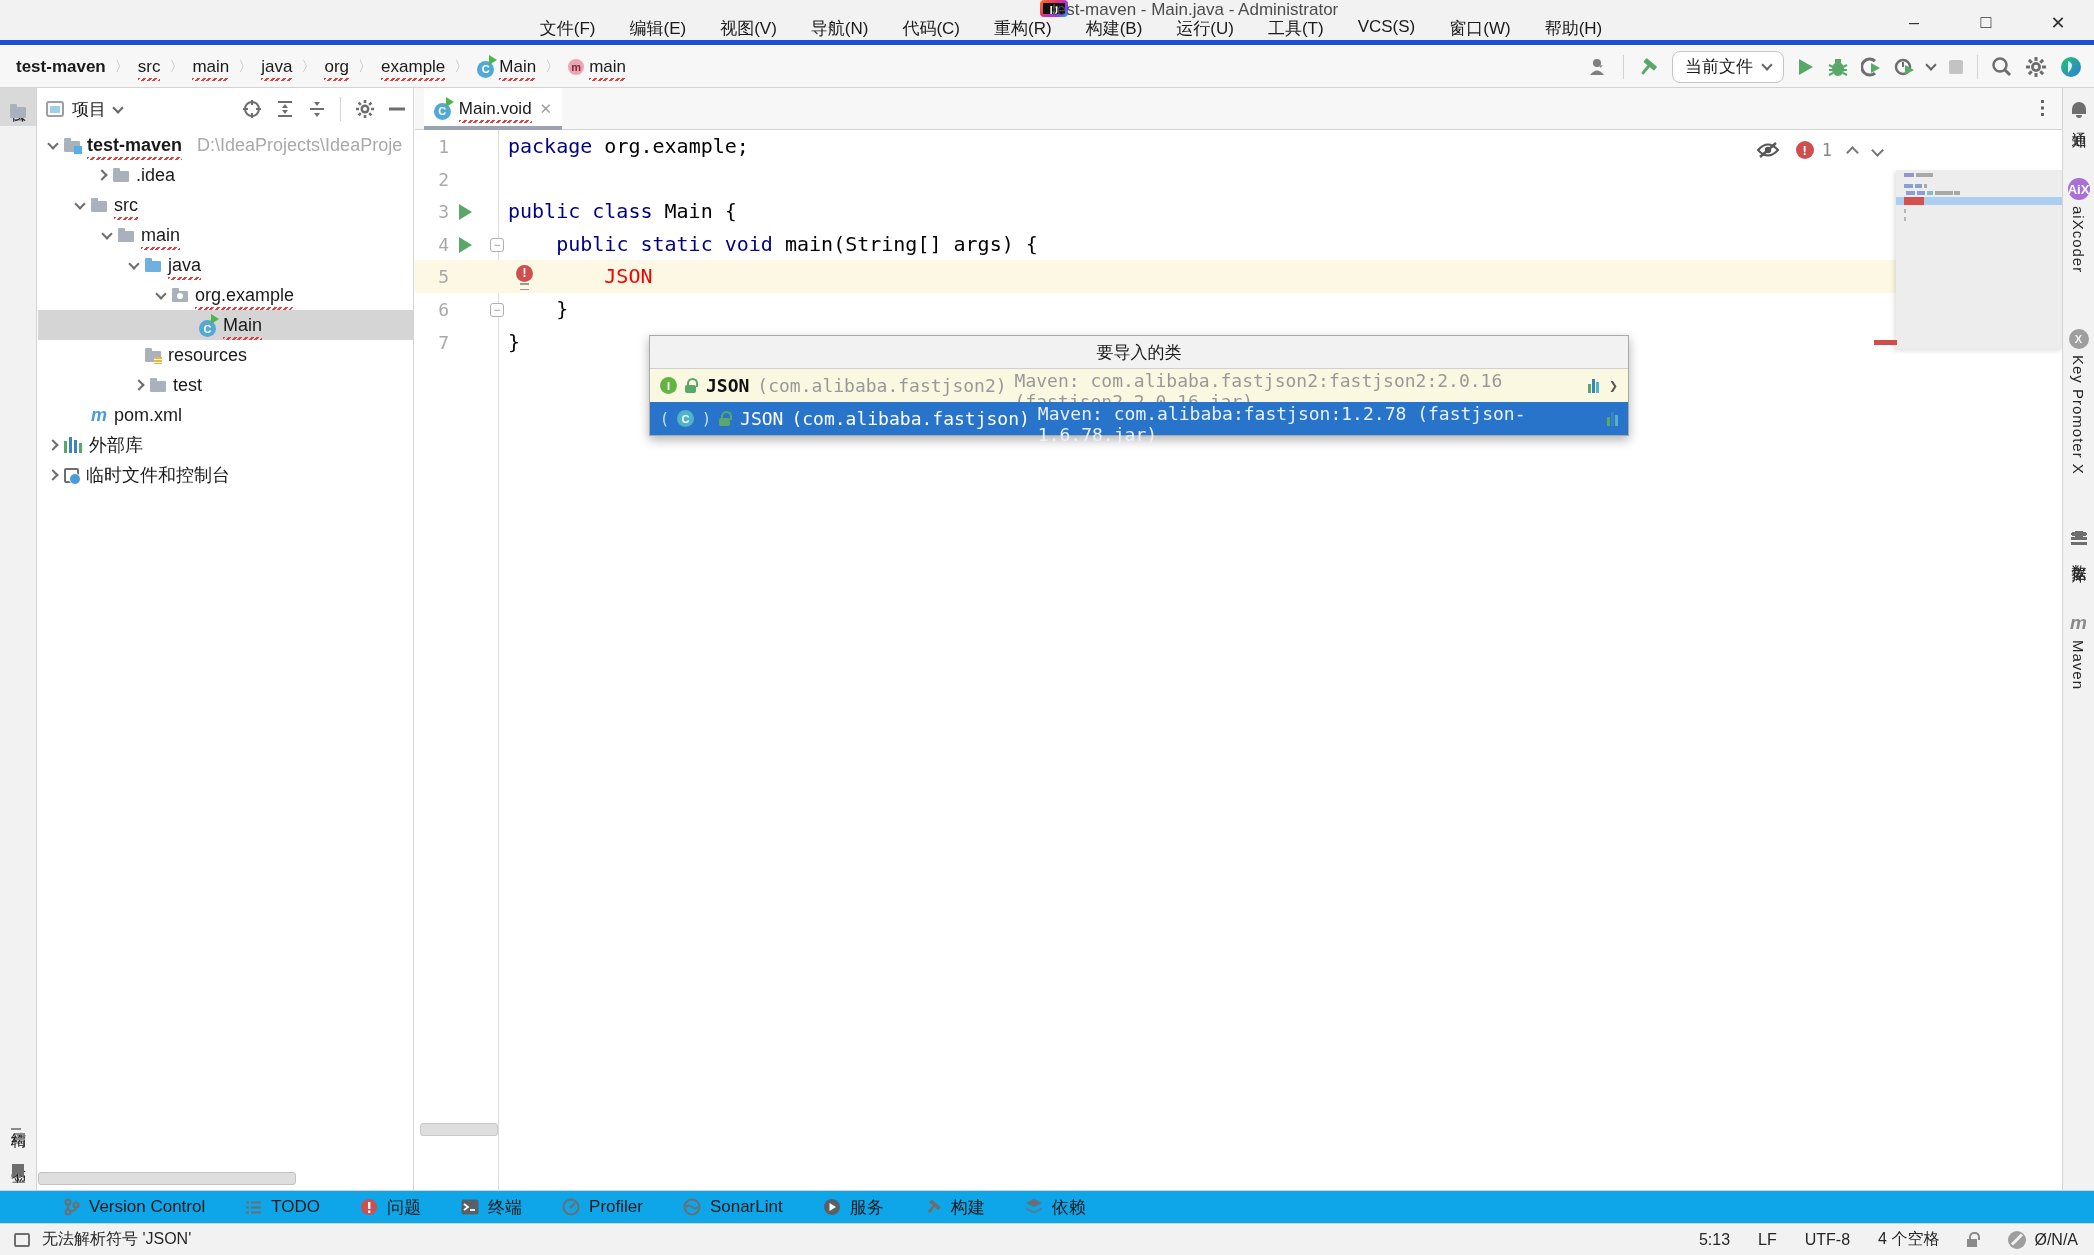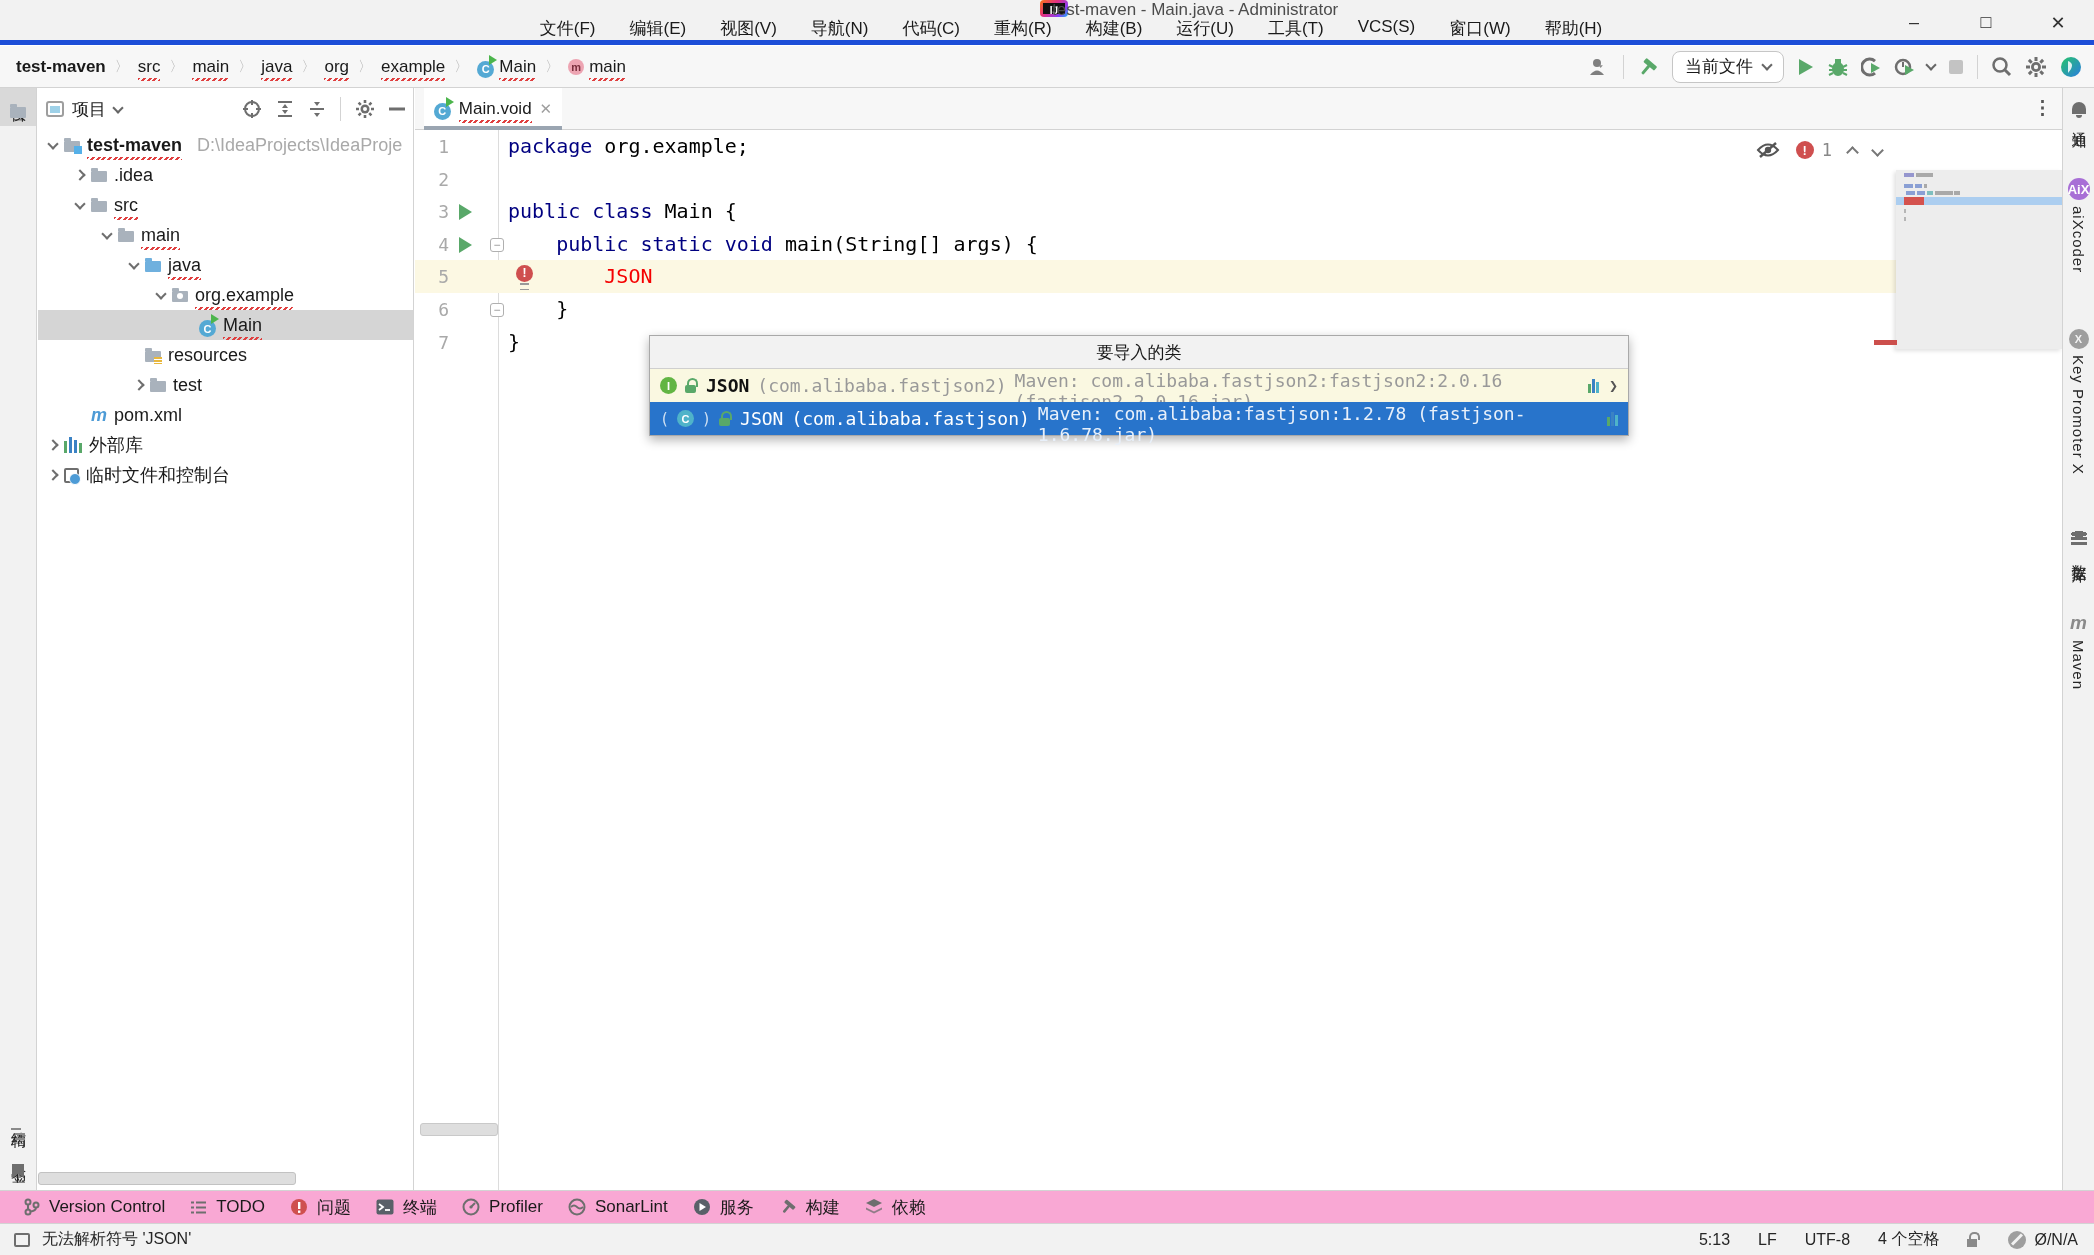--- a/index.html
+++ b/index.html
@@ -136,21 +136,21 @@
   .bellic::after { content:""; position:absolute; left:4px; bottom:-4px; width:6px; height:3px; background:#6e6e6e; border-radius:0 0 3px 3px; }
   .aixic { width:22px; height:22px; border-radius:50%; background:#a86fd6; color:#fff; font-size:13px; font-weight:bold; display:inline-flex; align-items:center; justify-content:center; }
   .kpxic { width:20px; height:20px; border-radius:50%; background:#9e9e9e; color:#f2f2f2; font-size:11px; font-weight:bold; display:inline-flex; align-items:center; justify-content:center; }
   .dbic { width:16px; height:16px; background:
       radial-gradient(ellipse 8px 3px at 8px 3px,#6e6e6e 98%,transparent),
       linear-gradient(#6e6e6e 0 0) 0 6px/16px 3px no-repeat,
       linear-gradient(#6e6e6e 0 0) 0 11px/16px 3px no-repeat; }
   .mvnic { color:#8a8a8a; font-weight:bold; font-style:italic; font-size:19px; }
 
   
-  #bottombar { top:1190px; height:33px; border-top:1px solid #d3d3d3; display:flex; align-items:center; gap:25px; padding-left:24px; font-size:17px; background:#f9a8d4; }
+  #bottombar { top:1190px; height:33px; border-top:1px solid #d3d3d3; display:flex; align-items:center; gap:40px; padding-left:64px; font-size:17px; background:#0ea5e9; }
   .bb-item { display:flex; align-items:center; gap:9px; }
   #statusbar { top:1223px; height:32px; border-top:1px solid #d3d3d3; display:flex; align-items:center; font-size:16px; background:#f2f2f2; color:#262626; }
   #status-msg { display:flex; align-items:center; gap:12px; margin-left:14px; }
   .winic { width:16px; height:14px; border:2px solid #6e6e6e; border-radius:2px; }
   #status-right { position:absolute; right:16px; display:flex; align-items:center; gap:28px; }
   .ulock { width:13px; height:14px; position:relative; }
   .ulock::before { content:""; position:absolute; right:0; top:-1px; width:7px; height:6px; border:2px solid #8a8a8a; border-bottom:none; border-radius:5px 5px 0 0; }
   .ulock::after { content:""; position:absolute; left:0; bottom:0; width:10px; height:8px; background:#8a8a8a; }
   .noent { width:18px; height:18px; border-radius:50%; background:#9e9e9e; position:relative; }
   .noent::after { content:""; position:absolute; left:2px; top:7px; width:14px; height:3px; background:#f2f2f2; transform:rotate(-45deg); }
@@ -376,21 +376,21 @@
       </span>
     </span>
   </div>
   <div id="tree">
       <div class="tree-row" style="padding-left: 11px;">
         <span class="chev down"></span>
         <span class="fold proj ic"></span>
         <span class="lbl b squig">test-maven</span>
         <span class="extra">D:\IdeaProjects\IdeaProje</span>
       </div>
-      <div class="tree-row" style="padding-left: 38px;">
+      <div class="tree-row" style="padding-left: 60px;">
         <span class="chev right"></span>
         <span class="fold ic"></span>
         <span class="lbl">.idea</span>
       </div>
       <div class="tree-row" style="padding-left: 38px;">
         <span class="chev down"></span>
         <span class="fold ic"></span>
         <span class="lbl squig">src</span>
       </div>
       <div class="tree-row" style="padding-left: 65px;">

